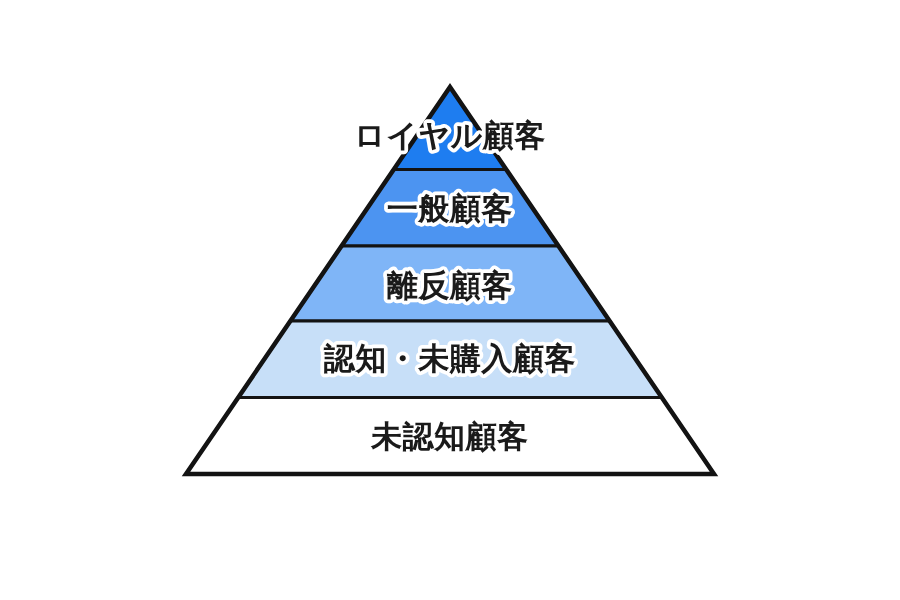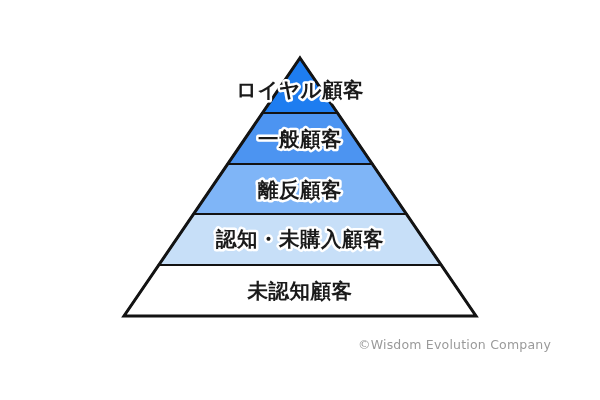--- a/index.html
+++ b/index.html
@@ -69,14 +69,13 @@
 
     <text class="tier-label" x="300" y="146">一般顧客</text>
 
     <text class="tier-label" x="300" y="197">離反顧客</text>
 
     <text class="tier-label" x="300" y="246">認知・未購入顧客</text>
 
     <text class="tier-label" x="300" y="298">未認知顧客</text>
   </svg>
 
-  <div class="copyright">©Wisdom Evolution Company</div>
 </div>
 
 </body></html>

